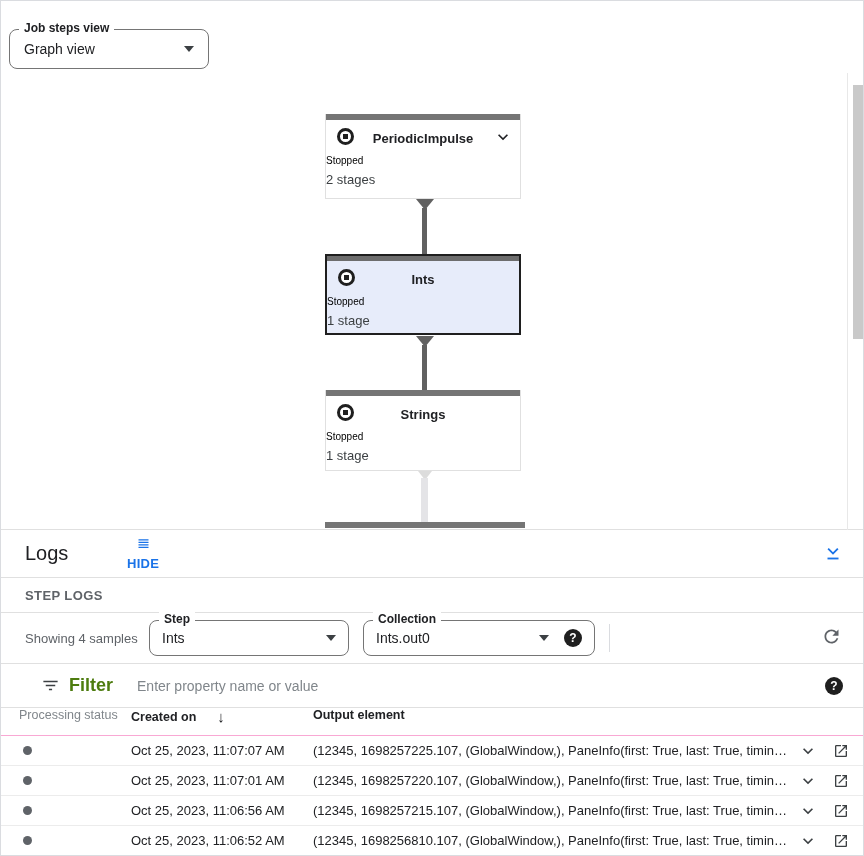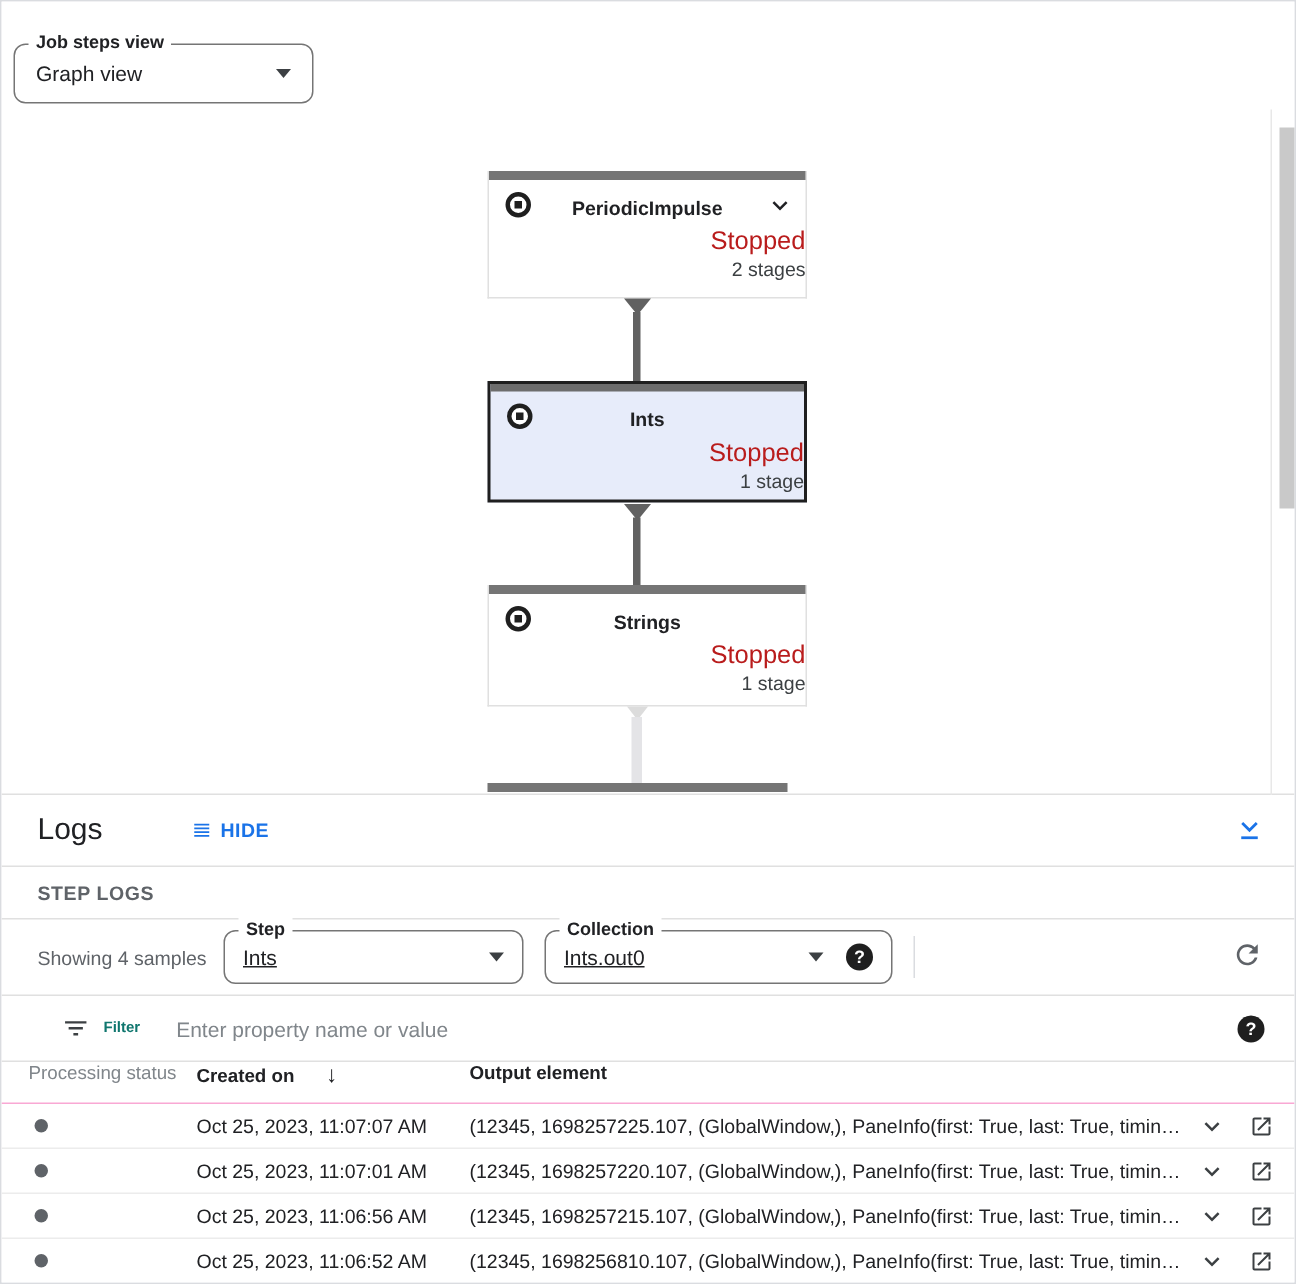--- a/index.html
+++ b/index.html
@@ -15,65 +15,65 @@
   .select-value { flex:1; font-size:14px; color:#202124; white-space:nowrap; }
   .caret { width:0; height:0; border-left:5px solid transparent; border-right:5px solid transparent; border-top:6px solid #3c4043; flex:none; }
 
   .view-select { left:8px; top:28px; width:200px; height:40px; }
 
   .clear-btn { position:absolute; top:33px; right:24px; height:30px; padding:0 10px; background:#fff; border:none; border-radius:4px;
     box-shadow:0 1px 2px rgba(60,64,67,.3), 0 1px 3px 1px rgba(60,64,67,.15);
     color:#1a73e8; font-family:"Liberation Sans",sans-serif; font-size:13px; font-weight:700; letter-spacing:.2px; cursor:pointer; }
 
   
-  .node { position:absolute; left:324px; width:213px; background:#fff; border:1px solid #e0e0e0; border-top:none; display:flex; flex-direction:column; align-items:flex-end; cursor:pointer; }
+  .node { position:absolute; left:324px; width:196px; background:#fff; border:1px solid #e0e0e0; border-top:none; display:flex; flex-direction:column; align-items:flex-start; cursor:pointer; }
   .node-bar { width:100%; height:6px; background:#757575; flex:none; }
   .node.selected { border:2px solid #1f1f1f; background:#e7ecfa; }
   .node.selected .node-bar { height:5px; background:#6d6d6d; }
   .node-title-row { position:relative; width:100%; height:28px; display:flex; align-items:center; justify-content:center; margin-top:4px; }
   .node-title { font-size:13px; font-weight:700; color:#202124; }
   .stop-icon { position:absolute; left:11px; top:4px; width:17px; height:17px; border:3px solid #1f1f1f; border-radius:50%; background:#fff; display:flex; align-items:center; justify-content:center; }
   .stop-square { width:5px; height:5px; background:#1f1f1f; }
   .node-chevron { position:absolute; right:7px; top:3px; }
-  .node-status { font-size:17px; color:#b91c1c; line-height:18px; }
+  .node-status { font-size:10px; color:#000000; line-height:18px; }
   .node-stages { font-size:13px; color:#3c4043; line-height:18px; margin-top:1px; }
 
   .edge-arrow { position:absolute; width:0; height:0; border-left:9px solid transparent; border-right:9px solid transparent; border-top:11px solid #616161; }
   .edge-stem { position:absolute; width:5px; background:#616161; }
   .edge-arrow.light { border-left-width:7px; border-right-width:7px; border-top:9px solid #dcdcdc; }
   .edge-stem.light { width:7px; background:#e4e4e7; }
   .cut-node-bar { position:absolute; left:324px; top:521px; width:200px; height:6px; background:#757575; }
 
   .v-scroll-track { position:absolute; left:846px; top:72px; width:1px; height:457px; background:#e8e8e8; }
   .v-scroll-thumb { position:absolute; left:852px; top:84px; width:11px; height:254px; background:#c9c9c9; }
   .h-scroll-thumb { position:absolute; left:419px; top:530px; width:36px; height:4px; border-radius:2px; background:#c4c4c4; }
 
   
   .logs { position:absolute; top:529px; left:0; right:0; bottom:0; background:#fff; display:flex; flex-direction:column; }
   .logs-header { position:relative; height:48px; flex:none; display:flex; align-items:center; border-bottom:1px solid #e0e0e0; }
   .logs-title { font-size:20px; color:#202124; margin-left:24px; }
-  .hide-btn { position:absolute; left:126px; display:flex; align-items:center; gap:5px; color:#1a73e8; font-size:13px; font-weight:700; letter-spacing:.3px; cursor:pointer; background:none; border:none; font-family:"Liberation Sans",sans-serif; }
+  .hide-btn { position:absolute; left:126px; display:flex; align-items:center; gap:5px; color:#1a73e8; font-size:13px; font-weight:700; letter-spacing:.3px; cursor:pointer; background:none; border:none; font-family:"Liberation Sans",sans-serif;flex-direction:column; }
   .collapse-btn { position:absolute; right:18px; top:12px; width:24px; height:24px; background:none; border:none; cursor:pointer; padding:0; }
 
   .tabs { height:35px; flex:none; display:flex; border-bottom:1px solid #e0e0e0;text-align:center; }
   .tab { padding:0 24px; display:flex; align-items:center; font-size:13px; font-weight:700; letter-spacing:.4px; color:#5f6368; cursor:pointer; }
   .tab.active { color:#1a73e8; box-shadow:inset 0 -3px 0 #1a73e8; }
 
   .controls { height:51px; flex:none; display:flex; align-items:center; padding-left:24px; border-bottom:1px solid #e0e0e0; }
   .summary { width:124px; flex:none; font-size:13px; color:#5f6368; }
-  .field { position:relative; height:36px; border:1px solid #757575; border-radius:8px; background:#fff; display:flex; align-items:center; padding:0 12px;text-decoration:underline; }
+  .field { position:relative; height:36px; border:1px solid #757575; border-radius:8px; background:#fff; display:flex; align-items:center; padding:0 12px; }
   .field-step { width:200px; }
   .field-collection { width:232px; margin-left:14px; }
   .help-dot { width:18px; height:18px; border-radius:50%; background:#1f1f1f; color:#fff; font-size:12px; font-weight:700; display:flex; align-items:center; justify-content:center; flex:none; cursor:pointer; }
   .field .help-dot { margin-left:15px; }
   .ctl-divider { width:1px; height:28px; background:#dadce0; margin-left:14px; }
   .refresh-btn { margin-left:auto; margin-right:20px; width:24px; height:24px; background:none; border:none; cursor:pointer; padding:0; }
 
   .filter-bar { height:44px; flex:none; display:flex; align-items:center; border-bottom:1px solid #e0e0e0; padding:0 20px 0 40px; }
-  .filter-label { font-size:10px; font-weight:700; color:#0f766e; margin-left:9px; }
+  .filter-label { font-size:18px; font-weight:700; color:#4d7c0f; margin-left:9px; }
   .filter-input { flex:1; margin-left:24px; border:none; outline:none; font-size:14px; font-family:"Liberation Sans",sans-serif; color:#202124; background:transparent; }
   .filter-input::placeholder { color:#80868b; }
 
   .thead { height:28px; flex:none; display:flex; align-items:flex-start; border-bottom:1px solid #f9a8d4; font-size:12.5px; }
   .col-status { width:130px; flex:none; padding-left:18px; color:#80868b; }
   .col-created { width:182px; flex:none; display:flex; align-items:center; gap:21px; color:#202124; font-weight:700; }
   .col-output { flex:1; color:#202124; font-weight:700; }
   .sort-arrow { font-size:15px; font-weight:700; color:#202124; }
 
   .row { height:30px; flex:none; display:flex; align-items:center; border-bottom:1px solid #ececec; font-size:13px; color:#202124; }

